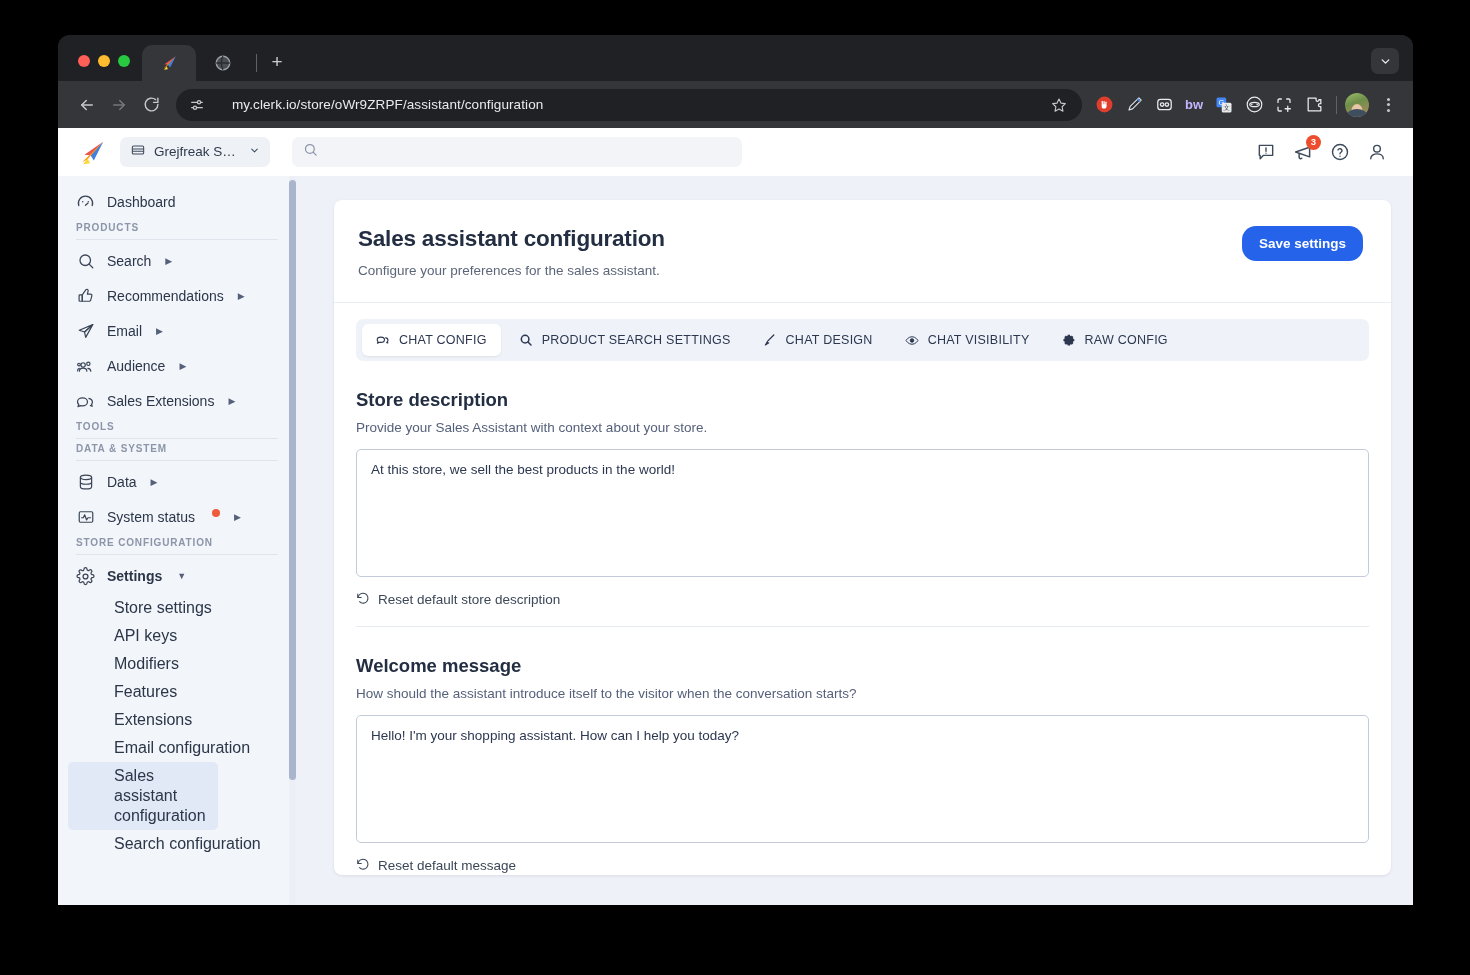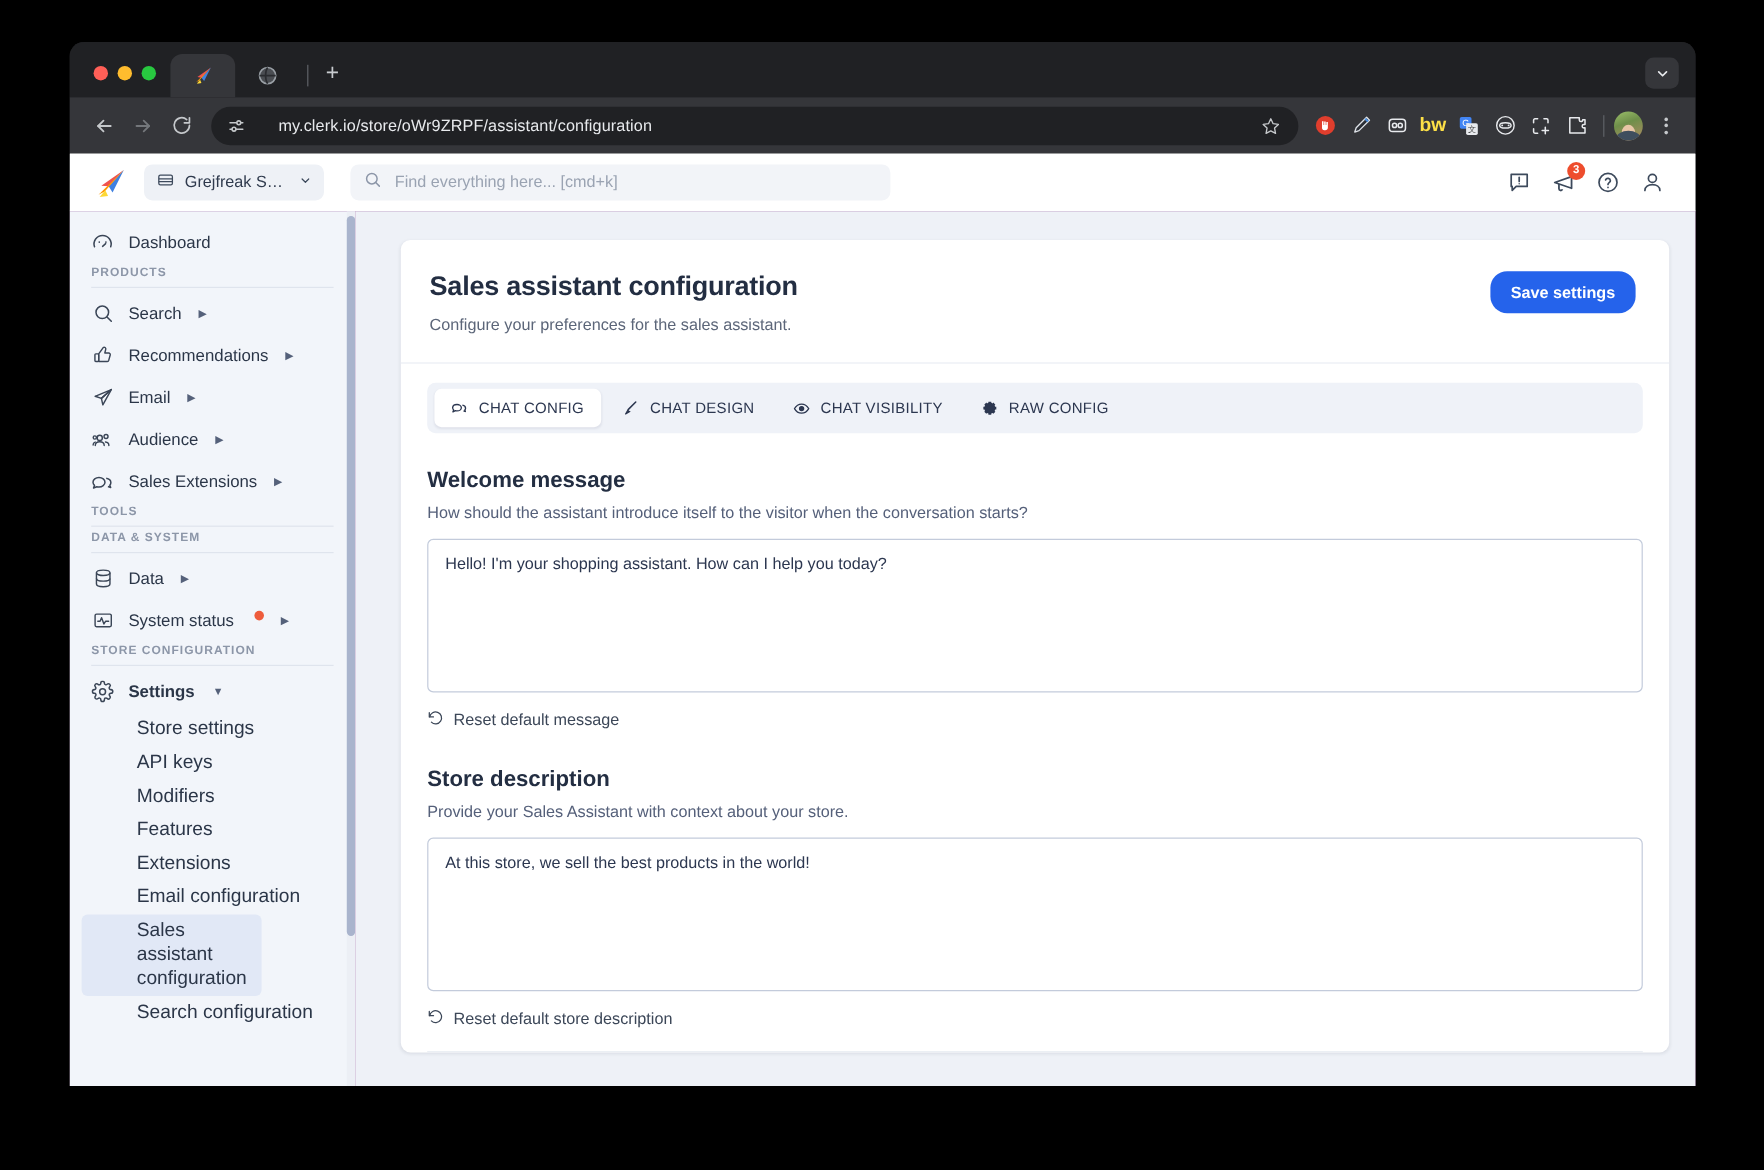--- a/index.html
+++ b/index.html
@@ -450,21 +450,21 @@
           </svg>
       </div>
       <div class="ext">
         <svg width="19" height="19" viewBox="0 0 24 24" fill="none" stroke="#e8eaed" stroke-width="1.6">
             <rect x="3.5" y="5.5" width="17" height="13" rx="3.5"></rect>
             <circle cx="9" cy="12" r="2.2"></circle>
             <circle cx="15" cy="12" r="2.2"></circle>
           </svg>
       </div>
       <div class="ext">
-        <span style="color:#fde047;font-size:16px;font-weight:bold;font-family:'Liberation Sans',sans-serif;">bw</span>
+        <span style="color:#c4b5fd;font-size:13px;font-weight:bold;font-family:'Liberation Sans',sans-serif;">bw</span>
       </div>
       <div class="ext">
         <svg width="18" height="18" viewBox="0 0 24 24">
             <rect x="2" y="2" width="13" height="13" rx="2" fill="#4285f4"></rect>
             <text x="8.5" y="12" font-size="10" font-family="'Liberation Sans',sans-serif" fill="#fff" text-anchor="middle">G</text>
             <rect x="9" y="9" width="13" height="13" rx="2" fill="#e8eaed"></rect>
             <text x="15.5" y="19" font-size="9" font-family="'Liberation Serif',serif" fill="#444" text-anchor="middle">文</text>
           </svg>
       </div>
       <div class="ext">
@@ -524,21 +524,20 @@
         </span>
       </div>
 
       <div class="global-search">
         <span>
           <svg width="15" height="15" viewBox="0 0 24 24" fill="none" stroke="#8c96a8" stroke-width="2" stroke-linecap="round">
               <circle cx="11" cy="11" r="7"></circle>
               <line x1="16.2" y1="16.2" x2="21" y2="21"></line>
             </svg>
         </span>
-        <input type="text" placeholder="Find everything here... [cmd+k]" style="">
       </div>
 
       <div class="header-right">
         <span class="hdr-icon">
           <svg width="20" height="20" viewBox="0 0 24 24" fill="none" stroke="#3d4a5c" stroke-width="1.7" stroke-linejoin="round">
               <path d="M4 4h16v12H9l-4 4v-4H4z"></path>
               <line x1="12" y1="7" x2="12" y2="11" stroke-linecap="round"></line>
               <circle cx="12" cy="13.4" r=".75" fill="#3d4a5c" stroke="none"></circle>
             </svg>
         </span>
@@ -726,20 +725,29 @@
               <div class="tab-btn active">
                 <span class="tico">
                   <svg width="14" height="14" viewBox="0 0 24 24" fill="none" stroke="#2c3750" stroke-width="1.9" stroke-linejoin="round">
                       <path d="M14.5 11.5c0 2.6-2.8 4.6-6.2 4.6-.8 0-1.5-.1-2.2-.3L2.5 17.5l1-2.6A4.3 4.3 0 0 1 2.1 11.5C2.1 8.9 4.9 7 8.3 7s6.2 2 6.2 4.5z"></path>
                       <path d="M16 8c2.6.5 4.5 2.2 4.5 4.3 0 .9-.4 1.8-1 2.5l.8 2.2-2.7-.9"></path>
                     </svg>
                 </span>
                 <span>CHAT CONFIG</span>
               </div>
 
+              <div class="tab-btn">
+                <span class="tico">
+                  <svg width="14" height="14" viewBox="0 0 24 24" fill="none" stroke="#2c3750" stroke-width="2.6" stroke-linecap="round">
+                      <circle cx="10.5" cy="10.5" r="6.5"></circle>
+                      <line x1="15.5" y1="15.5" x2="20.5" y2="20.5"></line>
+                    </svg>
+                </span>
+                <span>PRODUCT SEARCH SETTINGS</span>
+              </div>
 
               <div class="tab-btn">
                 <span class="tico">
                   <svg width="14" height="14" viewBox="0 0 24 24" fill="none" stroke="#2c3750" stroke-width="2.2" stroke-linecap="round">
                       <path d="M18.5 3.5 8 14"></path>
                       <path d="M7.5 14.5 4 20.5l6-3.5" stroke-width="1.8" stroke-linejoin="round" fill="#2c3750"></path>
                     </svg>
                 </span>
                 <span>CHAT DESIGN</span>
               </div>
@@ -761,47 +769,47 @@
                       <path d="M21 10.2h-1.6a7.6 7.6 0 0 0-.8-1.9l1.1-1.1-2.9-2.9-1.1 1.1a7.6 7.6 0 0 0-1.9-.8V3h-4.1v1.6c-.7.2-1.3.4-1.9.8L6.7 4.3 3.8 7.2l1.1 1.1c-.3.6-.6 1.2-.8 1.9H2.5v4.1h1.6c.2.7.4 1.3.8 1.9l-1.1 1.1 2.9 2.9 1.1-1.1c.6.3 1.2.6 1.9.8V21.5h4.1v-1.6c.7-.2 1.3-.4 1.9-.8l1.1 1.1 2.9-2.9-1.1-1.1c.3-.6.6-1.2.8-1.9H21z"></path>
                     </svg>
                 </span>
                 <span>RAW CONFIG</span>
               </div>
 
             </div>
           </div>
 
           <div class="section">
+            <h2 class="section-title">Store description</h2>
+            <p class="section-desc">Provide your Sales Assistant with context about your store.</p>
+            <textarea class="ta desc" style="">At this store, we sell the best products in the world!</textarea>
+            <div class="reset-link">
+              <span>
+                <svg width="14" height="14" viewBox="0 0 24 24" fill="none" stroke="#3c4758" stroke-width="1.8" stroke-linecap="round" stroke-linejoin="round">
+                    <polyline points="3 5 3 11 9 11"></polyline>
+                    <path d="M3.6 11A8.5 8.5 0 1 1 6 18.4"></path>
+                  </svg>
+              </span>
+              <span>Reset default store description</span>
+            </div>
+            <div class="hr"></div>
+          </div>
+
+          <div class="section">
             <h2 class="section-title">Welcome message</h2>
             <p class="section-desc">How should the assistant introduce itself to the visitor when the conversation starts?</p>
             <textarea class="ta welcome" style="">Hello! I'm your shopping assistant. How can I help you today?</textarea>
             <div class="reset-link">
               <span>
                 <svg width="14" height="14" viewBox="0 0 24 24" fill="none" stroke="#3c4758" stroke-width="1.8" stroke-linecap="round" stroke-linejoin="round">
                     <polyline points="3 5 3 11 9 11"></polyline>
                     <path d="M3.6 11A8.5 8.5 0 1 1 6 18.4"></path>
                   </svg>
               </span>
               <span>Reset default message</span>
             </div>
           </div>
 
-          <div class="section">
-            <h2 class="section-title">Store description</h2>
-            <p class="section-desc">Provide your Sales Assistant with context about your store.</p>
-            <textarea class="ta desc" style="">At this store, we sell the best products in the world!</textarea>
-            <div class="reset-link">
-              <span>
-                <svg width="14" height="14" viewBox="0 0 24 24" fill="none" stroke="#3c4758" stroke-width="1.8" stroke-linecap="round" stroke-linejoin="round">
-                    <polyline points="3 5 3 11 9 11"></polyline>
-                    <path d="M3.6 11A8.5 8.5 0 1 1 6 18.4"></path>
-                  </svg>
-              </span>
-              <span>Reset default store description</span>
-            </div>
-            <div class="hr"></div>
-          </div>
-
         </div>
       </div>
     </div>
   </div>
 </div>
 
 </body></html>

